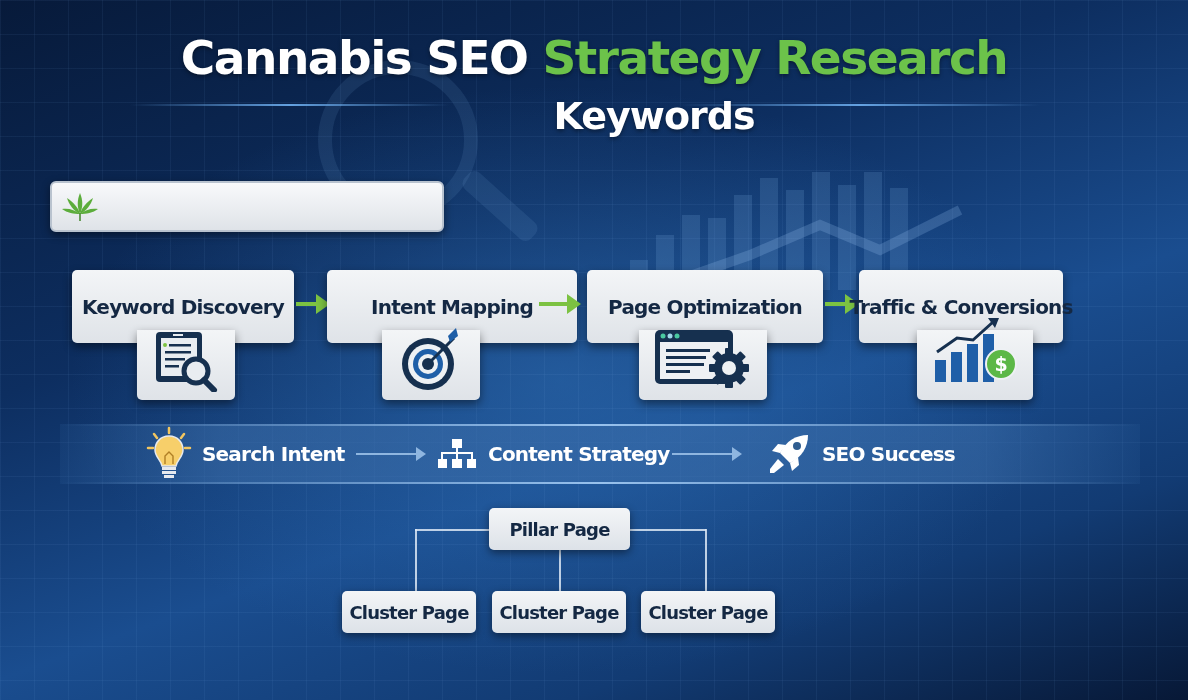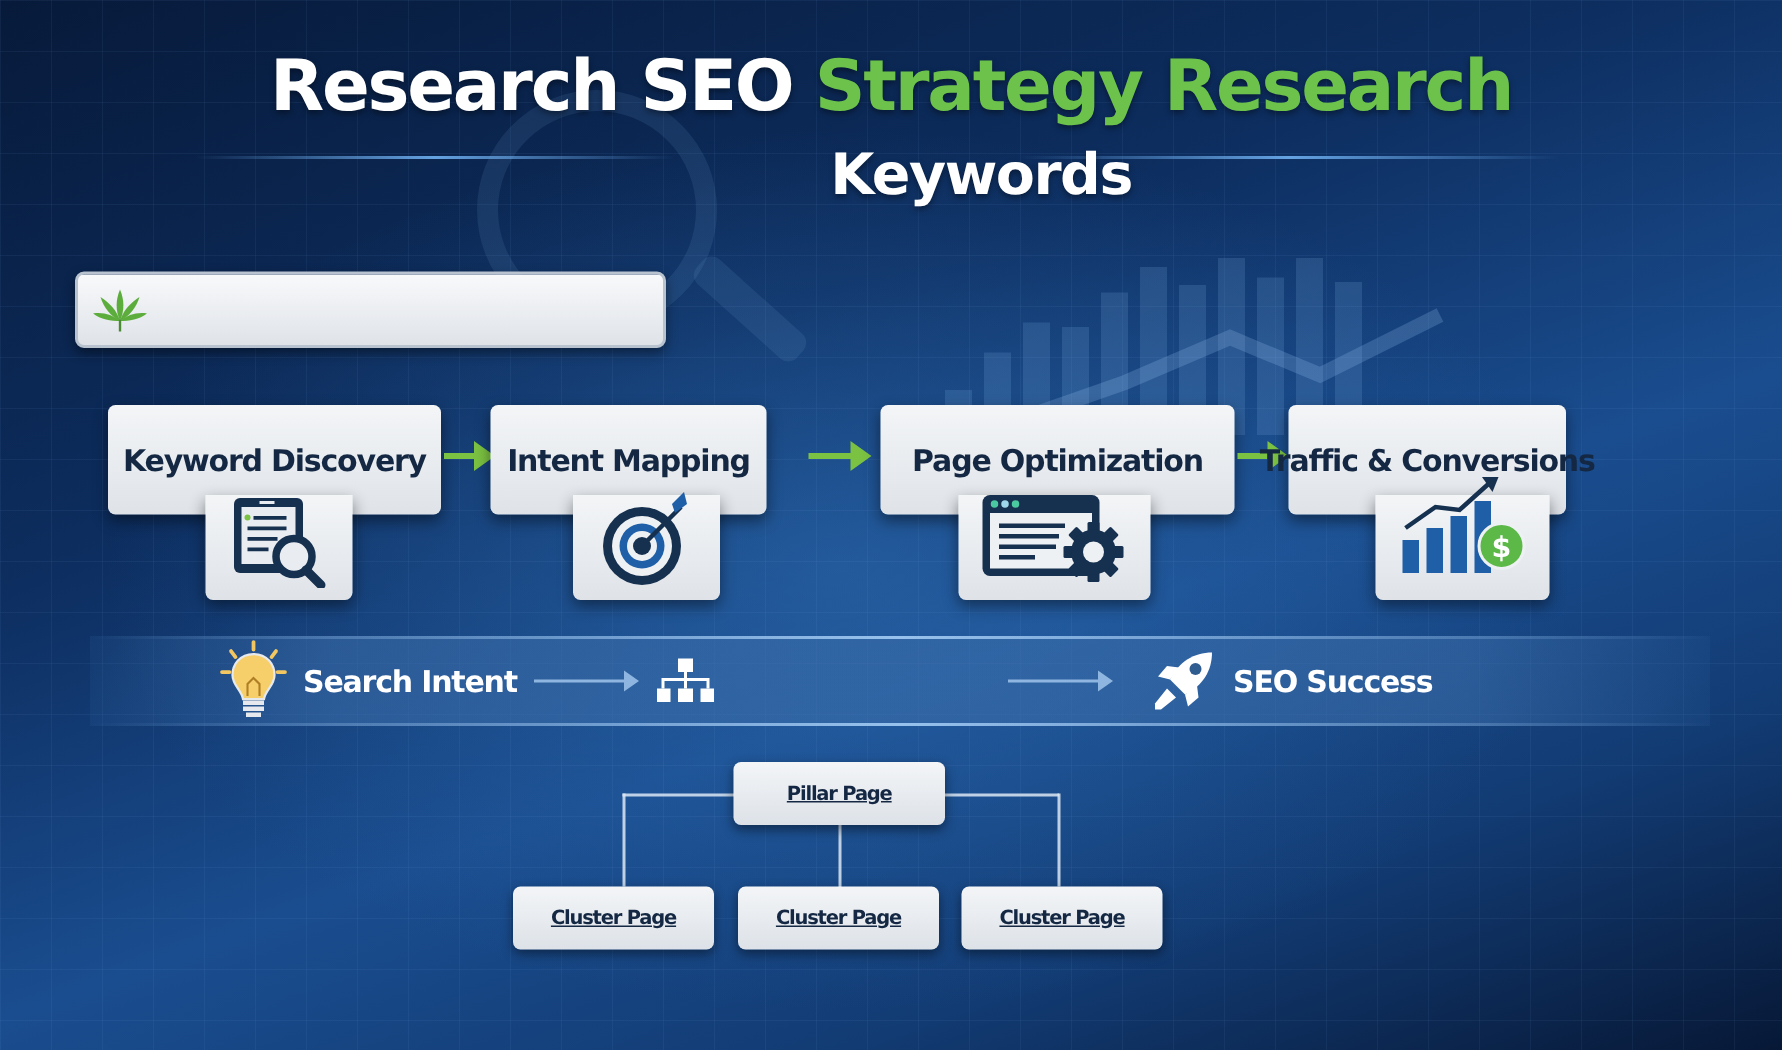--- a/index.html
+++ b/index.html
@@ -110,22 +110,22 @@
   .band-arrow::after {
     content: ""; position: absolute; right: -8px; top: -6px;
     border-left: 10px solid #8fb6e0; border-top: 7px solid transparent; border-bottom: 7px solid transparent;
   }
 
   
   .node {
     position: absolute; height: 42px; border-radius: 5px;
     background: linear-gradient(#f3f5f7, #dde2e8); box-shadow: 0 3px 8px rgba(0,0,0,0.45);
     display: flex; align-items: center; justify-content: center;
-    font-family: "DejaVu Sans", sans-serif; font-weight: bold; font-size: 13px;
-    color: #142843; letter-spacing: -0.8px; white-space: nowrap; text-decoration: underline;
+    font-family: "DejaVu Sans", sans-serif; font-weight: bold; font-size: 18px;
+    color: #142843; letter-spacing: -0.8px; white-space: nowrap;
   }
   .conn { position: absolute; background: rgba(220,232,245,0.85); }
 </style>
 </head>
 <body>
 
 <div class="grid"></div>
 
 <div class="bg-magnifier"></div>
 <div class="bg-magnifier-handle"></div>
@@ -139,21 +139,21 @@
   <div class="bg-bar" style="left:156px;height:100px"></div>
   <div class="bg-bar" style="left:182px;height:118px"></div>
   <div class="bg-bar" style="left:208px;height:105px"></div>
   <div class="bg-bar" style="left:234px;height:118px"></div>
   <div class="bg-bar" style="left:260px;height:102px"></div>
   <svg class="bg-trend" viewBox="0 0 340 130">
     <polyline points="20,130 120,95 190,65 250,90 330,50" fill="none" stroke="rgba(160,200,245,0.22)" stroke-width="10"></polyline>
   </svg>
 </div>
 
-<div class="title"><span>Research SEO </span><span class="accent">Strategy Research</span></div>
+<div class="title"><span>Cannabis SEO </span><span class="accent">Strategy Research</span></div>
 <div class="title-line" style="left:130px;width:320px"></div>
 <div class="title-line" style="left:680px;width:360px"></div>
 <div class="subtitle">Keywords</div>
 
 <div class="search">
   <div class="search-leaf">
     <svg width="38" height="30" viewBox="0 0 38 30">
       <g fill="#5cad3c">
         <path d="M19 1 C22 8 22 15 19 22 C16 15 16 8 19 1Z"></path>
         <path d="M19 22 C13 19 8 13 6 6 C12 10 17 15 19 22Z"></path>
@@ -179,21 +179,21 @@
       <rect x="13" y="30" width="20" height="2.5" fill="#16304f"></rect>
       <rect x="13" y="37" width="14" height="2.5" fill="#16304f"></rect>
       <circle cx="44" cy="43" r="12" fill="#e9edf1" stroke="#16304f" stroke-width="5"></circle>
       <line x1="52" y1="52" x2="62" y2="62" stroke="#16304f" stroke-width="6" stroke-linecap="round"></line>
     </svg>
   </div>
 </div>
 <div class="arrow-green" style="left:296px;top:302px;width:22px"></div>
 
 <div class="card-wrap" style="left:327px;top:270px">
-  <div class="card card-head" style="width:184px">Intent Mapping</div>
+  <div class="card card-head" style="width:250px">Intent Mapping</div>
   <div class="card card-tab" style="left:55px;width:98px">
     <svg class="card-icon" style="left:16px;top:-6px" width="66" height="68" viewBox="0 0 66 68">
       <circle cx="30" cy="40" r="26" fill="#16304f"></circle>
       <circle cx="30" cy="40" r="20" fill="#eef1f4"></circle>
       <circle cx="30" cy="40" r="15" fill="#1f5fa8"></circle>
       <circle cx="30" cy="40" r="10" fill="#eef1f4"></circle>
       <circle cx="30" cy="40" r="6" fill="#16304f"></circle>
       <line x1="30" y1="40" x2="56" y2="14" stroke="#16304f" stroke-width="3"></line>
       <path d="M50 12 L58 4 L60 12 L52 18Z" fill="#1f5fa8"></path>
     </svg>
@@ -223,21 +223,21 @@
           <circle r="15"></circle>
         </g>
         <circle r="7" fill="#eef1f4"></circle>
       </g>
     </svg>
   </div>
 </div>
 <div class="arrow-green" style="left:825px;top:302px;width:22px"></div>
 
 <div class="card-wrap" style="left:859px;top:270px">
-  <div class="card card-head" style="width:185px">Traffic &amp; Conversions</div>
+  <div class="card card-head" style="width:204px">Traffic &amp; Conversions</div>
   <div class="card card-tab" style="left:58px;width:116px">
     <svg class="card-icon" style="left:16px;top:-14px" width="92" height="70" viewBox="0 0 92 70">
       <rect x="2" y="44" width="11" height="22" fill="#1f5fa8"></rect>
       <rect x="18" y="36" width="11" height="30" fill="#1f5fa8"></rect>
       <rect x="34" y="28" width="11" height="38" fill="#1f5fa8"></rect>
       <rect x="50" y="18" width="11" height="48" fill="#1f5fa8"></rect>
       <polyline points="4,36 24,22 40,24 60,6" fill="none" stroke="#16304f" stroke-width="3"></polyline>
       <path d="M55 2 L66 2 L62 12Z" fill="#16304f"></path>
       <circle cx="68" cy="48" r="15" fill="#5cb847" stroke="#eef1f4" stroke-width="2"></circle>
       <text x="68" y="55" text-anchor="middle" font-family="DejaVu Sans, sans-serif" font-weight="bold" font-size="19" fill="#ffffff">$</text>
@@ -271,20 +271,21 @@
       <rect x="16" y="2" width="10" height="9"></rect>
       <rect x="2" y="22" width="9" height="9"></rect>
         <rect x="16" y="22" width="10" height="9"></rect>
         <rect x="31" y="22" width="9" height="9"></rect>
     </g>
     <g stroke="#ffffff" stroke-width="2" fill="none">
       <line x1="21" y1="11" x2="21" y2="22"></line>
         <polyline points="6,22 6,16 36,16 36,22"></polyline>
     </g>
   </svg>
+  <span>Content Strategy</span>
 </div>
 <div class="band-arrow" style="left:672px;width:62px"></div>
 
 <div class="band-item" style="left:766px;top:424px">
   <svg width="46" height="46" viewBox="0 0 46 46">
     <g fill="#ffffff">
       <path d="M42 4 C30 4 20 10 14 22 L24 32 C36 26 42 16 42 4Z"></path>
       <path d="M14 22 L6 20 L12 13 L20 14Z"></path>
       <path d="M24 32 L26 40 L33 34 L32 26Z"></path>
       <path d="M12 28 L18 34 L8 42 L4 42 L4 38Z"></path>

